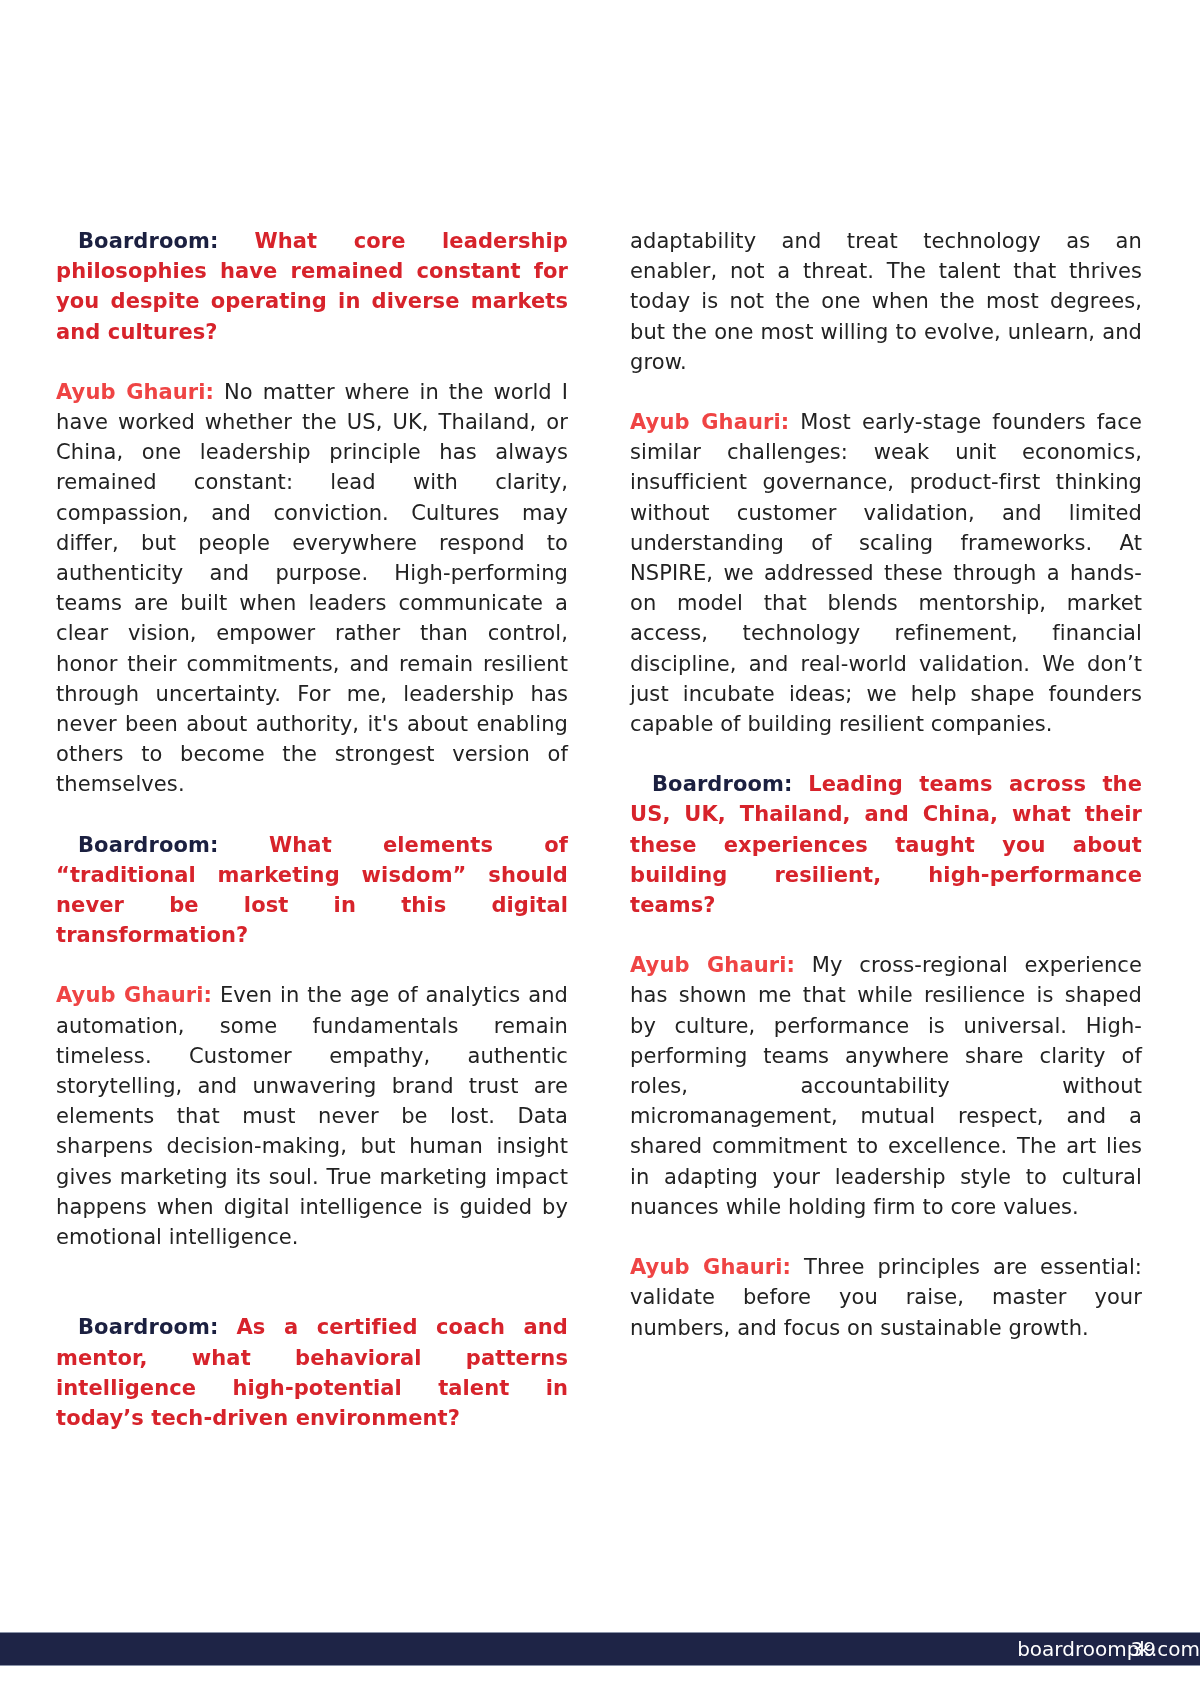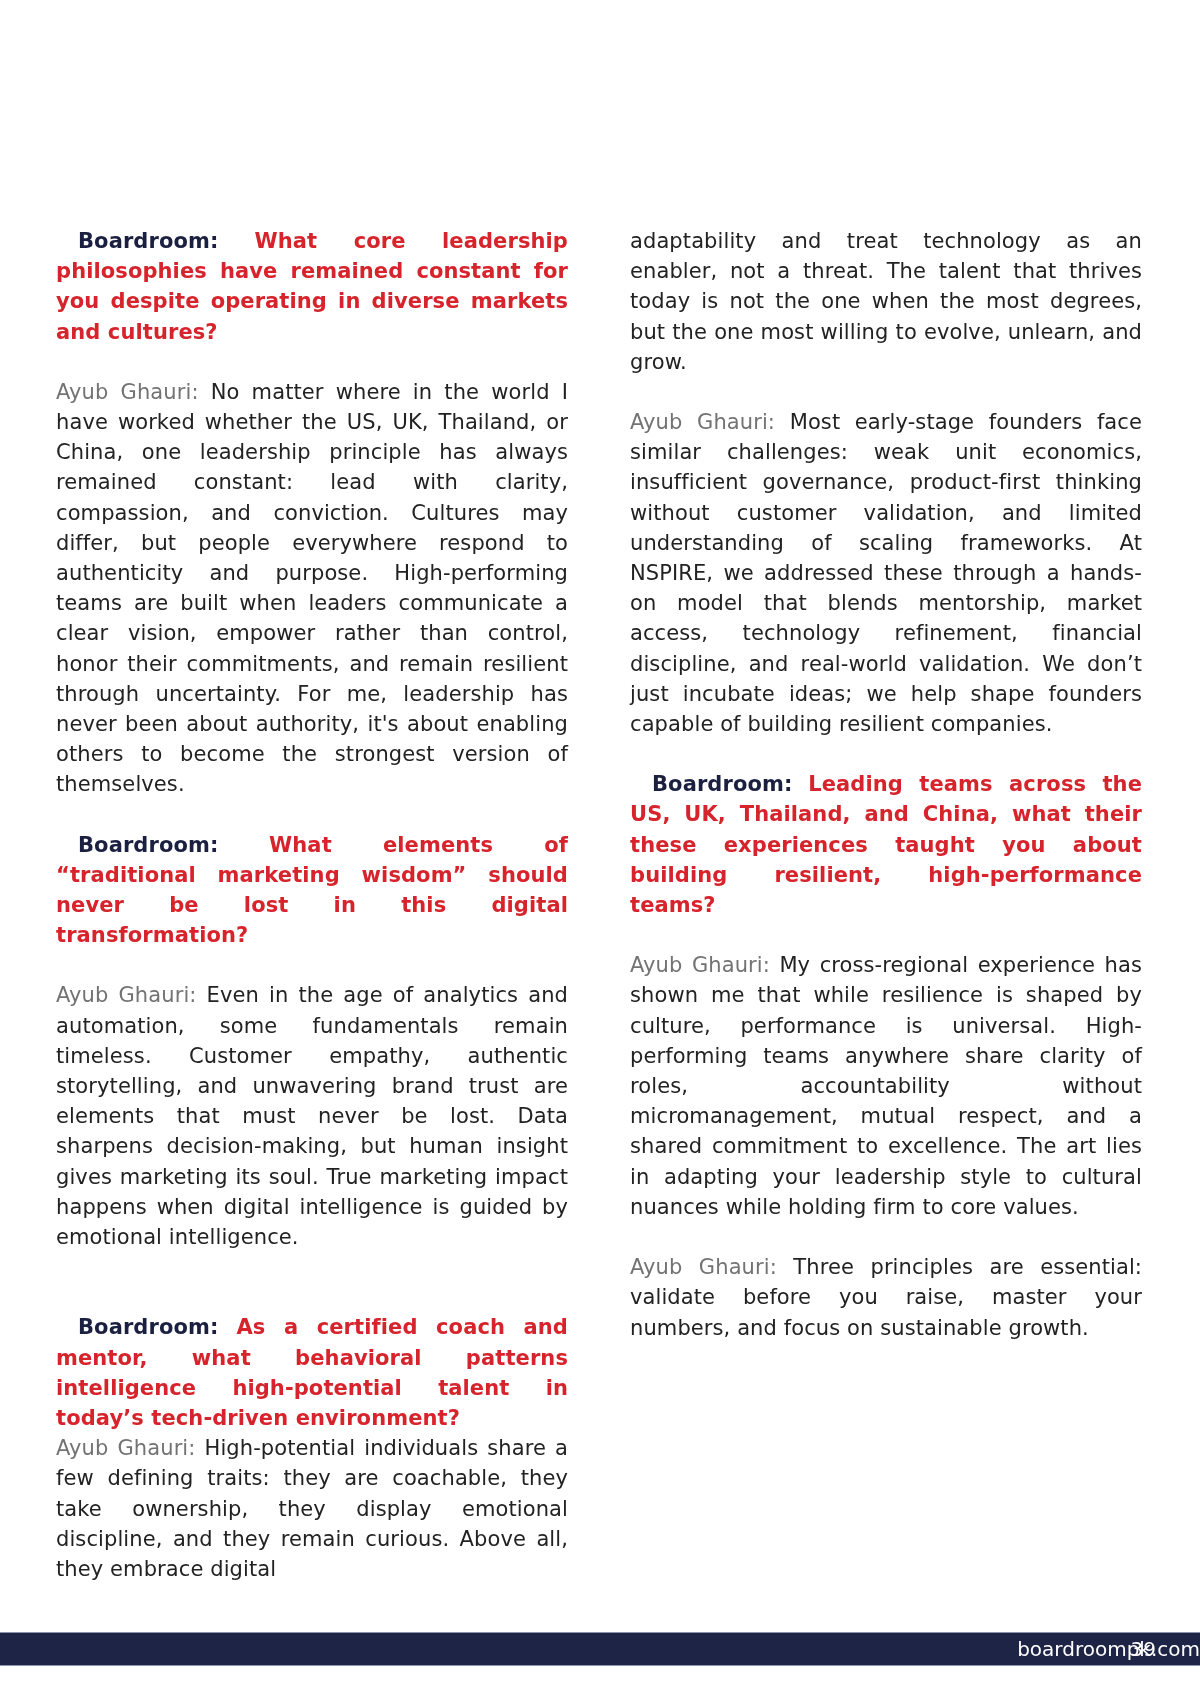--- a/index.html
+++ b/index.html
@@ -13,21 +13,21 @@
     line-height: 30.2px;
     text-align: justify;
     letter-spacing: 0.1px;
   }
   .col-left { left: 56px; }
   .col-right { left: 630px; }
   .q, .a { margin-bottom: 30px; }
   .tight { margin-bottom: 0; }
   .speaker-b { color: #1b2040; font-weight: bold; margin-left: 22px; }
   .qtext { color: #d7232b; font-weight: bold; margin-top: 9px; }
-  .speaker-a { color: #737373; font-weight: normal; }
+  .speaker-a { color: #ef4444; font-weight: bold; }
   .atext { color: #222222; }
   .spacer-lg { height: 30px; }
   .footer {
     position: absolute;
     left: 0; top: 1632px;
     width: 1200px; height: 34px;
     background: #1e2446;
     border-top: 1px solid #8a93a8;
     border-bottom: 1px solid #8a93a8;
   }
@@ -60,24 +60,20 @@
   </p>
   <p class="a">
     <span class="speaker-a">Ayub Ghauri:</span>
     <span class="atext">Even in the age of analytics and automation, some fundamentals remain timeless. Customer empathy, authentic storytelling, and unwavering brand trust are elements that must never be lost. Data sharpens decision-making, but human insight gives marketing its soul. True marketing impact happens when digital intelligence is guided by emotional intelligence.</span>
   </p>
   <div class="spacer-lg"></div>
   <p class="q tight">
     <span class="speaker-b">Boardroom:</span>
     <span class="qtext">As a certified coach and mentor, what behavioral patterns intelligence high-potential talent in today’s tech-driven environment?</span>
   </p>
-  <p class="a">
-    <span class="speaker-a">Ayub Ghauri:</span>
-    <span class="atext">High-potential individuals share a few defining traits: they are coachable, they take ownership, they display emotional discipline, and they remain curious. Above all, they embrace digital</span>
-  </p>
 </div>
 
 <div class="col col-right">
   <p class="a">
     <span class="atext">adaptability and treat technology as an enabler, not a threat. The talent that thrives today is not the one when the most degrees, but the one most willing to evolve, unlearn, and grow.</span>
   </p>
   <p class="a">
     <span class="speaker-a">Ayub Ghauri:</span>
     <span class="atext">Most early-stage founders face similar challenges: weak unit economics, insufficient governance, product-first thinking without customer validation, and limited understanding of scaling frameworks. At NSPIRE, we addressed these through a hands-on model that blends mentorship, market access, technology refinement, financial discipline, and real-world validation. We don’t just incubate ideas; we help shape founders capable of building resilient companies.</span>
   </p>

